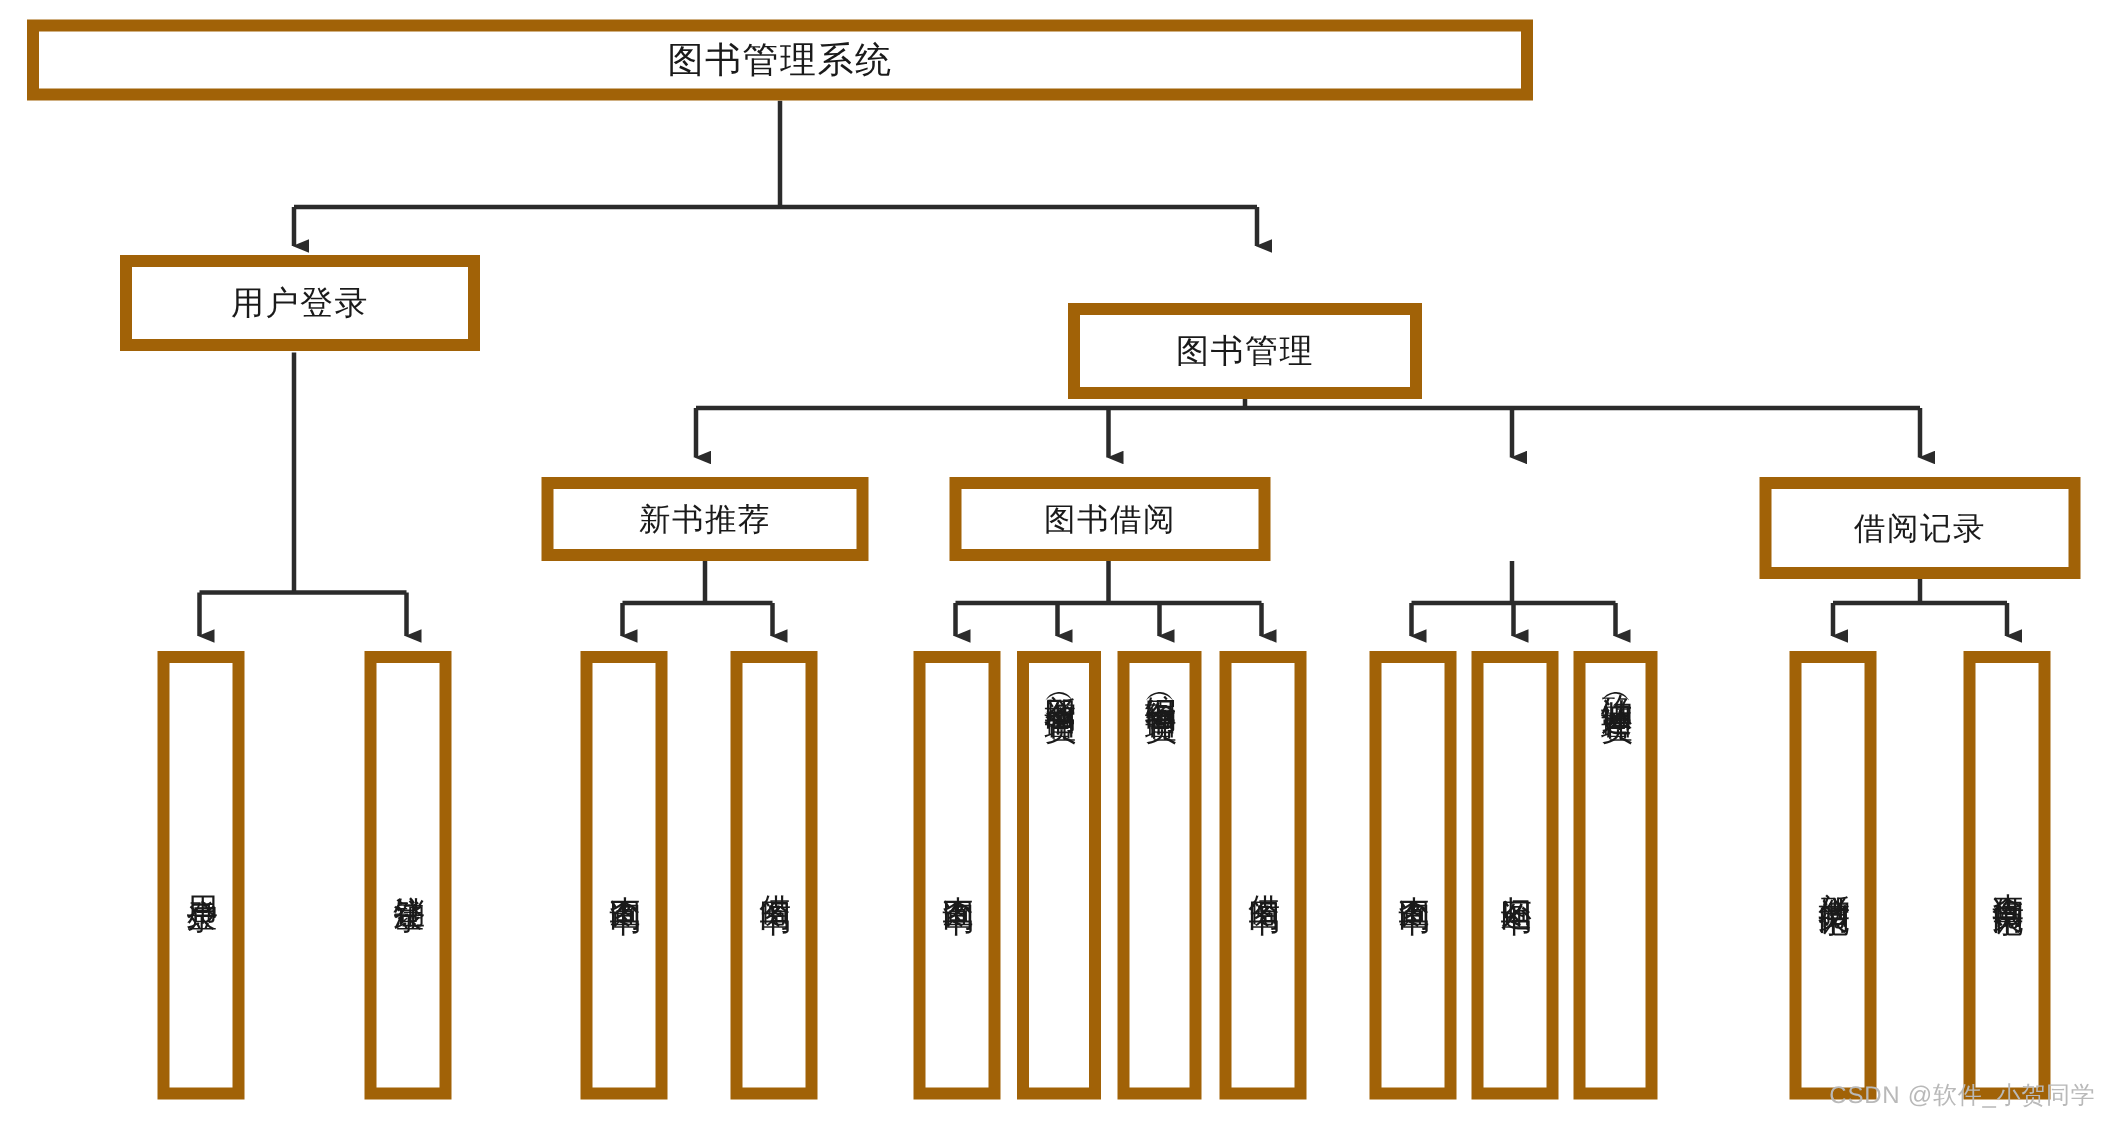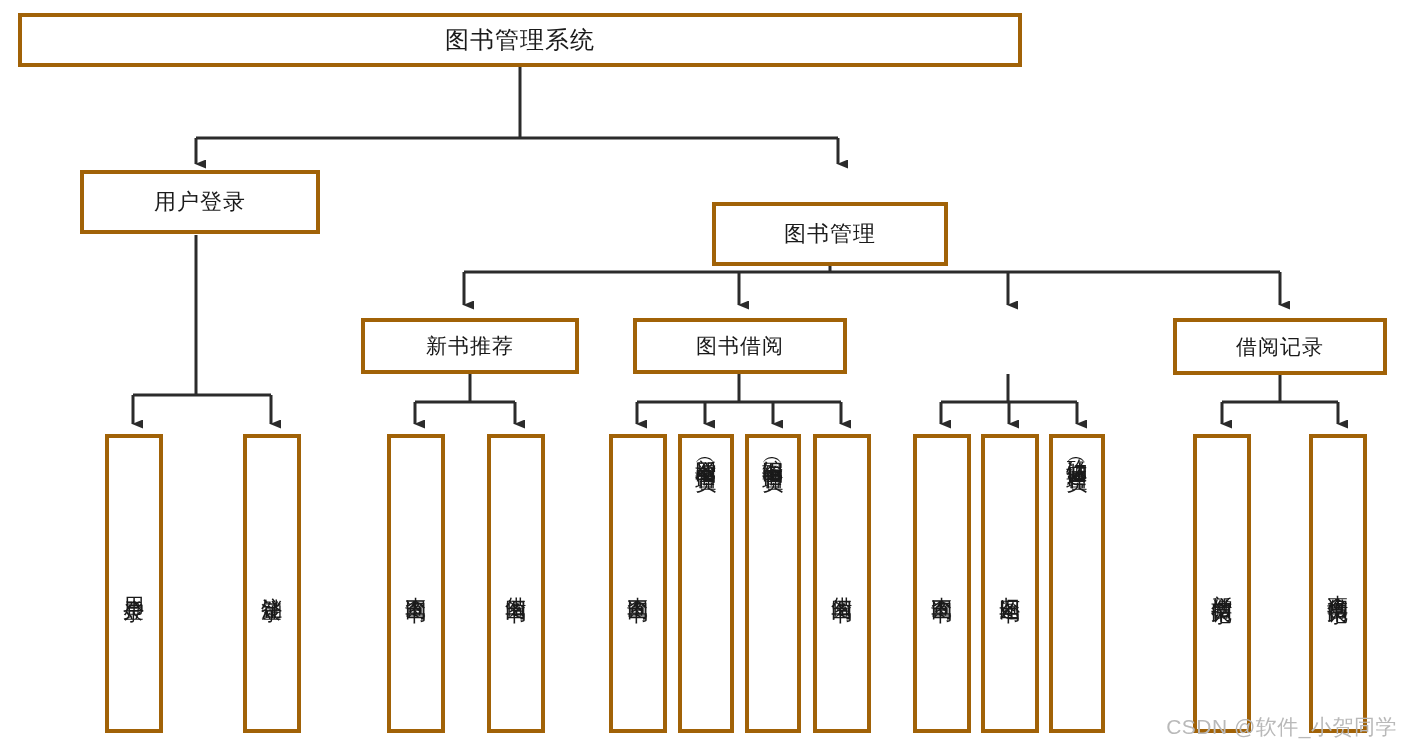--- a/index.html
+++ b/index.html
@@ -23,21 +23,21 @@
     left: 0;
     top: 0;
     width: 1405px;
     height: 747px;
     pointer-events: none;
   }
   .node {
     position: absolute;
     box-sizing: border-box;
     background: #ffffff;
-    border: 4px solid #a16207;
+    border: 8px solid #a16207;
     display: flex;
     align-items: center;
     justify-content: center;
     color: #1a1a1a;
   }
   .node-root {
     font-size: 24px;
     letter-spacing: 1px;
   }
   .node-l1 {
@@ -69,21 +69,21 @@
     align-items: flex-start;
   }
   .hlabel {
     white-space: nowrap;
     display: block;
   }
   #watermark {
     position: absolute;
     right: 8px;
     bottom: 6px;
-    font-size: 21px;
+    font-size: 16px;
     color: #b9b9b9;
     letter-spacing: 0.5px;
     white-space: nowrap;
     user-select: none;
   }
 </style>
 </head>
 <body>
 
 <div id="diagram-root">
@@ -149,21 +149,21 @@
   <div class="node node-l1" style="left:712px; top:170px; width:236px; height:64px;margin-top:32px;">
     <span class="hlabel">图书管理</span>
   </div>
 
   <div class="node node-l2" style="left:633px; top:318px; width:214px; height:56px;">
     <span class="hlabel">图书借阅</span>
   </div>
   <div class="node node-l2" style="left:361px; top:318px; width:218px; height:56px;">
     <span class="hlabel">新书推荐</span>
   </div>
-  <div class="node node-l2" style="left:1173px; top:318px; width:214px; height:57px;text-align:center;">
+  <div class="node node-l2" style="left:1173px; top:318px; width:214px; height:68px;text-align:center;">
     <span class="hlabel">借阅记录</span>
   </div>
 
   <div class="node node-leaf" style="left:105px; top:434px; width:58px; height:299px;">
     <span class="vlabel">用户登录</span>
   </div>
   <div class="node node-leaf" style="left:243px; top:434px; width:58px; height:299px;">
     <span class="vlabel">注销登录</span>
   </div>
 

